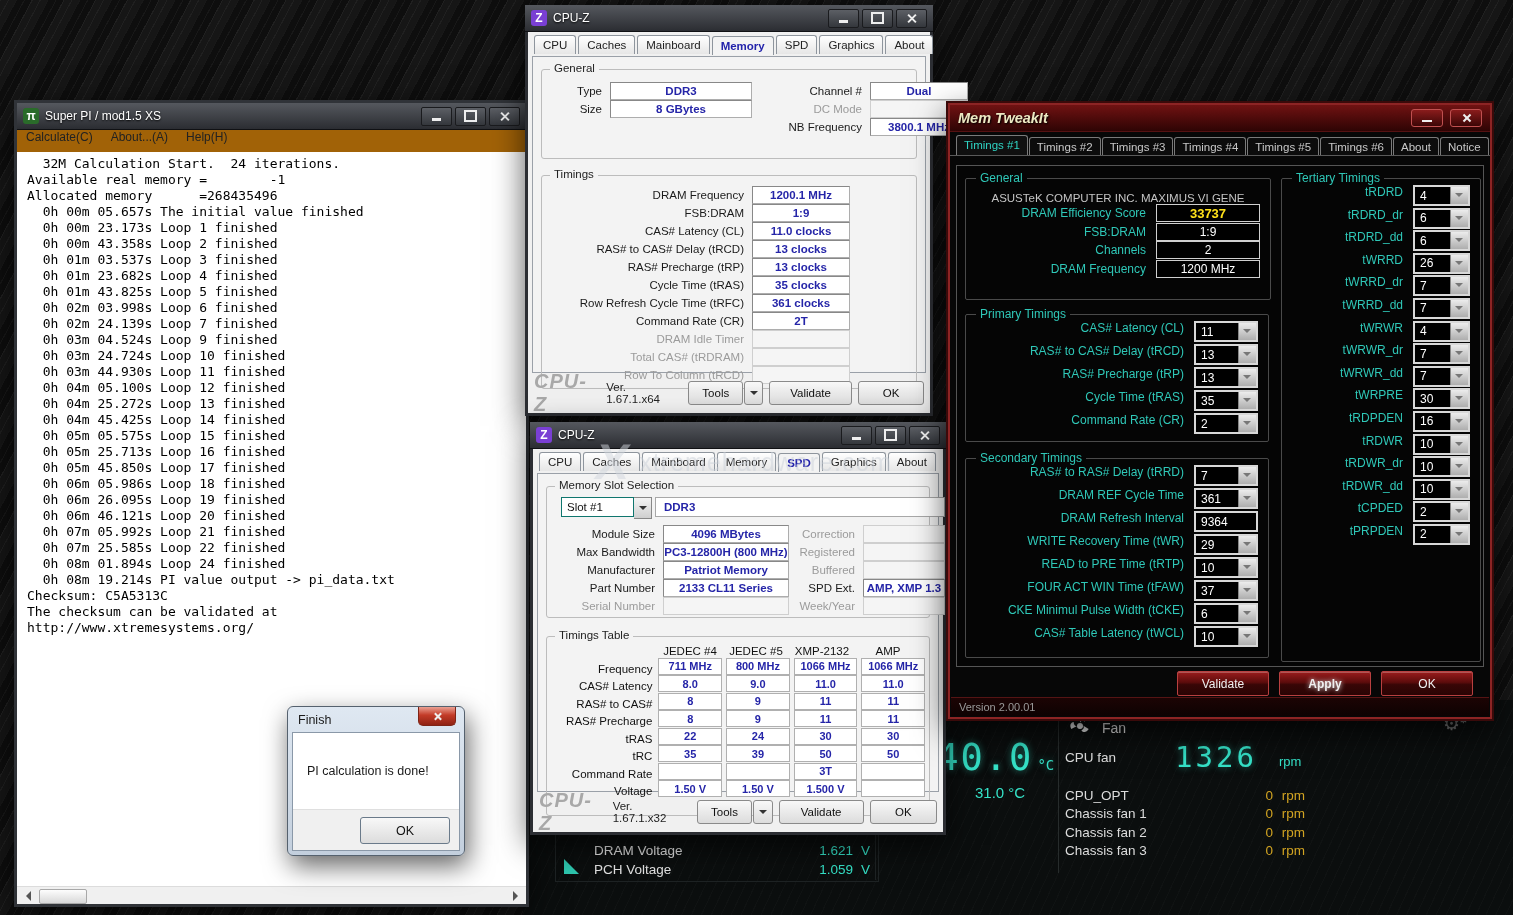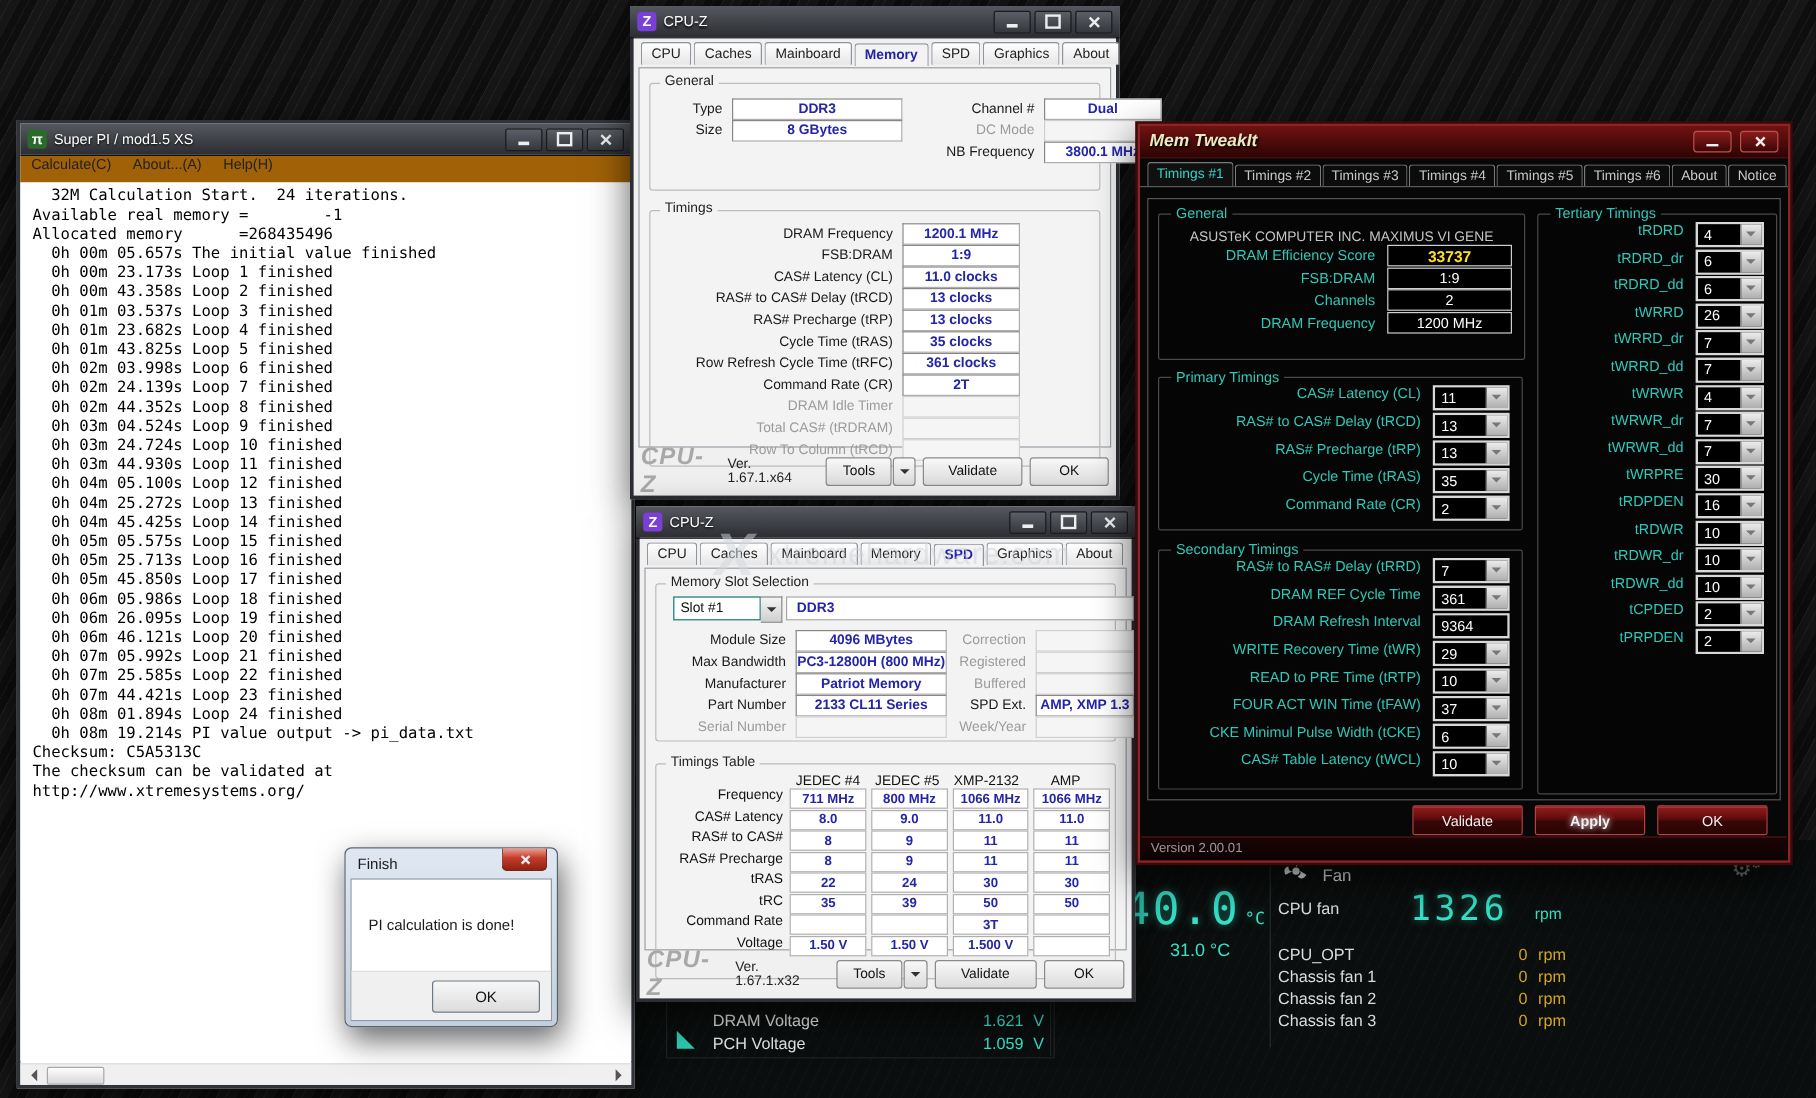--- a/index.html
+++ b/index.html
@@ -81,21 +81,21 @@
     display:flex;align-items:center;justify-content:center;cursor:pointer}
   .ddr-box{position:absolute;left:108px;top:10px;width:280px;height:18px;background:#fff;border:1px solid #a8a8a8;
     font-size:11.5px;font-weight:bold;color:#2525a8;display:flex;align-items:center;padding-left:8px}
   .spd-left{position:absolute;left:0;top:38px}
   .spd-left .cz-label{width:108px}.spd-left .cz-box{width:124px}
   .spd-right{position:absolute;left:232px;top:38px}
   .spd-right .cz-label{width:76px}.spd-right .cz-box{width:80px}
   .gb-table{height:178px}
   .spd-thead{display:flex;margin-left:112px;gap:4px;padding-top:8px}
   .spd-th{width:62px;text-align:center;font-size:11.5px;color:#111}
-  .spd-trow{display:flex;align-items:flex-start;height:17.5px}
+  .spd-trow{display:flex;align-items:flex-end;height:17.5px}
   .spd-tlabel{width:106px;text-align:right;font-size:11.5px;color:#111;padding-right:6px;white-space:nowrap}
   .spd-cell{width:62px;height:15px;margin-right:4px;background:#fff;border:1px solid #b0b0b0;font-size:11px;
     font-weight:bold;color:#2525a8;display:flex;align-items:center;justify-content:center}
 
   
   .watermark{position:absolute;left:596px;top:437px;display:flex;align-items:center;gap:10px;opacity:.5;z-index:5;pointer-events:none}
   .wm-x{font-size:50px;font-weight:bold;color:#d2d7de;transform:skew(-10deg);line-height:1}
   .wm-text{font-size:25px;color:#ccd2da;letter-spacing:1px}
 
   
@@ -291,36 +291,34 @@
         <div class="spi-line">Available real memory =        -1</div>
         <div class="spi-line">Allocated memory      =268435496</div>
         <div class="spi-line">  0h 00m 05.657s The initial value finished</div>
         <div class="spi-line">  0h 00m 23.173s Loop 1 finished</div>
         <div class="spi-line">  0h 00m 43.358s Loop 2 finished</div>
         <div class="spi-line">  0h 01m 03.537s Loop 3 finished</div>
         <div class="spi-line">  0h 01m 23.682s Loop 4 finished</div>
         <div class="spi-line">  0h 01m 43.825s Loop 5 finished</div>
         <div class="spi-line">  0h 02m 03.998s Loop 6 finished</div>
         <div class="spi-line">  0h 02m 24.139s Loop 7 finished</div>
-        <div class="spi-line">  0h 02m 44.352s Loop 8 finished</div>
         <div class="spi-line">  0h 03m 04.524s Loop 9 finished</div>
         <div class="spi-line">  0h 03m 24.724s Loop 10 finished</div>
         <div class="spi-line">  0h 03m 44.930s Loop 11 finished</div>
         <div class="spi-line">  0h 04m 05.100s Loop 12 finished</div>
         <div class="spi-line">  0h 04m 25.272s Loop 13 finished</div>
         <div class="spi-line">  0h 04m 45.425s Loop 14 finished</div>
         <div class="spi-line">  0h 05m 05.575s Loop 15 finished</div>
         <div class="spi-line">  0h 05m 25.713s Loop 16 finished</div>
         <div class="spi-line">  0h 05m 45.850s Loop 17 finished</div>
         <div class="spi-line">  0h 06m 05.986s Loop 18 finished</div>
         <div class="spi-line">  0h 06m 26.095s Loop 19 finished</div>
         <div class="spi-line">  0h 06m 46.121s Loop 20 finished</div>
         <div class="spi-line">  0h 07m 05.992s Loop 21 finished</div>
         <div class="spi-line">  0h 07m 25.585s Loop 22 finished</div>
-        <div class="spi-line">  0h 07m 44.421s Loop 23 finished</div>
         <div class="spi-line">  0h 08m 01.894s Loop 24 finished</div>
         <div class="spi-line">  0h 08m 19.214s PI value output -&gt; pi_data.txt</div>
         <div class="spi-line"></div>
         <div class="spi-line">Checksum: C5A5313C</div>
         <div class="spi-line">The checksum can be validated at</div>
         <div class="spi-line">http://www.xtremesystems.org/</div>
       </div>
     <div class="spi-scroll">
       <span class="sc-ar l">
           <span class="tri-l"></span>

